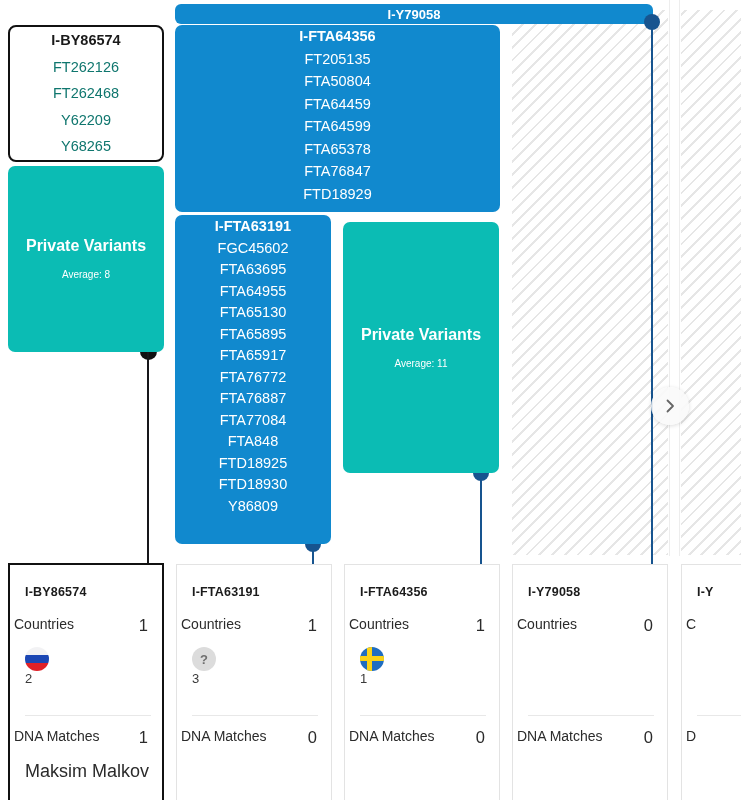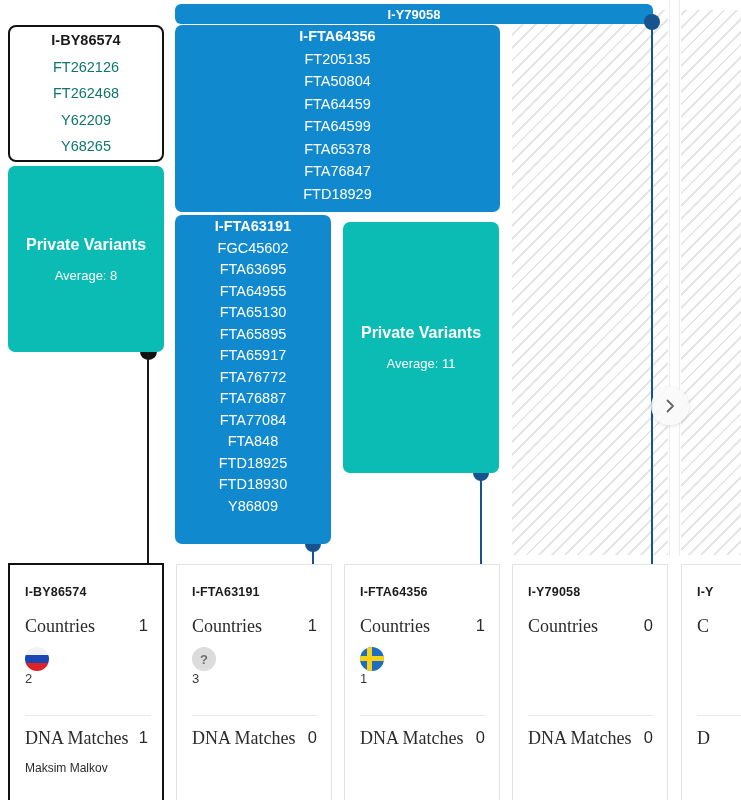--- a/index.html
+++ b/index.html
@@ -42,21 +42,21 @@
     font-size:14.5px;font-weight:bold;line-height:1;
     padding-top:0px;
   }
   .blk .snp{
     font-size:14.5px;font-weight:normal;line-height:1;
   }
   .blk.white .hap{color:#1a1a1a;}
   .blk.white .snp{color:#0f766e;}
 
   .pvlabel{font-size:16px;font-weight:bold;line-height:1;}
-  .pvavg{font-size:13px;font-weight:normal;line-height:1;}
+  .pvavg{font-size:10px;font-weight:normal;line-height:1;}
 
   
   .topbar{
     position:absolute;
     background:#1189ce;color:#fff;border-radius:6px;
     display:flex;align-items:center;justify-content:center;
     font-size:13px;font-weight:bold;
   }
 
   
@@ -74,37 +74,37 @@
     border:1px solid #e3e3e3;
     box-sizing:border-box;
     overflow:hidden;
   }
   .card.sel{border:2px solid #111111;}
   .card .cname{
     position:absolute;left:15px;top:20px;
     font-size:12.5px;font-weight:bold;color:#1b1b1b;letter-spacing:.2px;
   }
   .card .rowlab{
-    position:absolute;left:15px;
-    font-size:18px;color:#2b2b2b;font-weight:normal;font-family:Liberation Serif, serif;
+    position:absolute;left:4px;
+    font-size:14px;color:#2b2b2b;font-weight:normal;
   }
   .card .rowval{
     position:absolute;
     font-size:16.5px;color:#2b2b2b;font-weight:normal;
   }
   .card .divider{
     position:absolute;left:15px;height:1px;background:#e8e8e8;
   }
   .card .flagwrap{position:absolute;left:15px;}
   .card .flagcount{
     font-size:13px;color:#3a3a3a;margin-top:1px;line-height:1;
   }
   .card .matchname{
     position:absolute;left:15px;
-    font-size:12px;color:#2b2b2b;
+    font-size:18px;color:#2b2b2b;
   }
   .flagdot{width:24px;height:24px;border-radius:50%;display:block;}
   .flag-ru{
     background:linear-gradient(to bottom,#f2f2f4 0 34%,#1b47b4 34% 67%,#df2128 67% 100%);
   }
   .flag-unknown{
     background:#dcdcdc;
     display:flex;align-items:center;justify-content:center;
     font-size:13px;color:#6f6f6f;font-weight:bold;
   }

